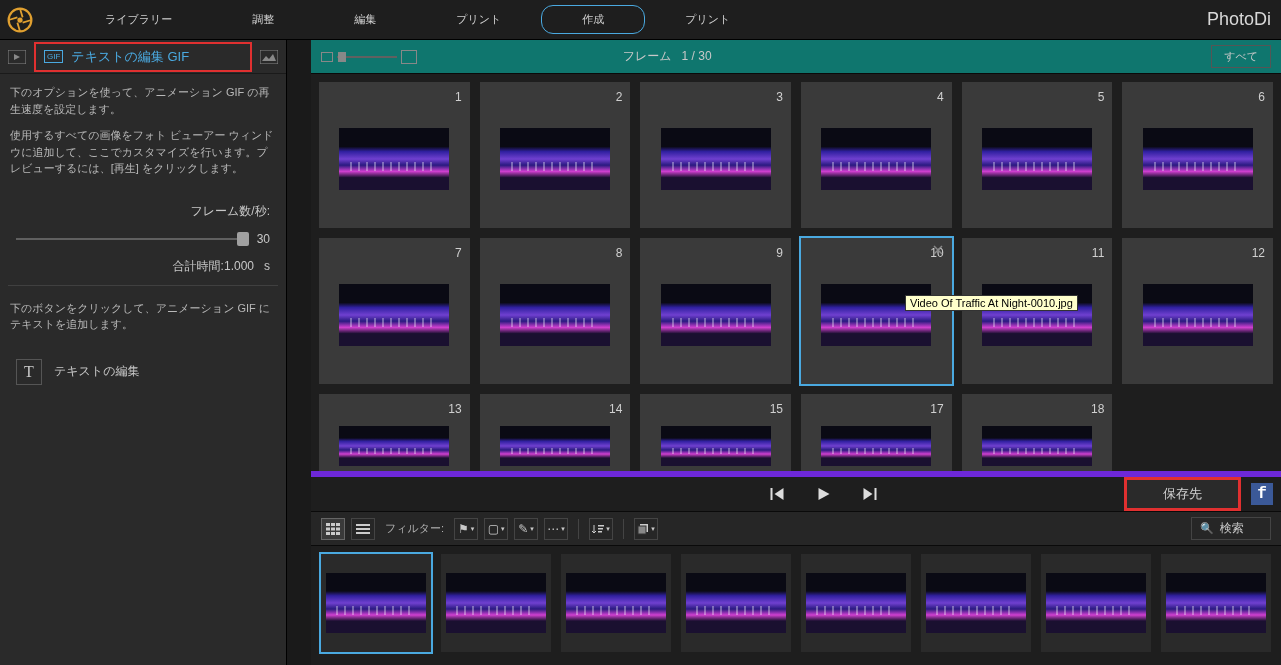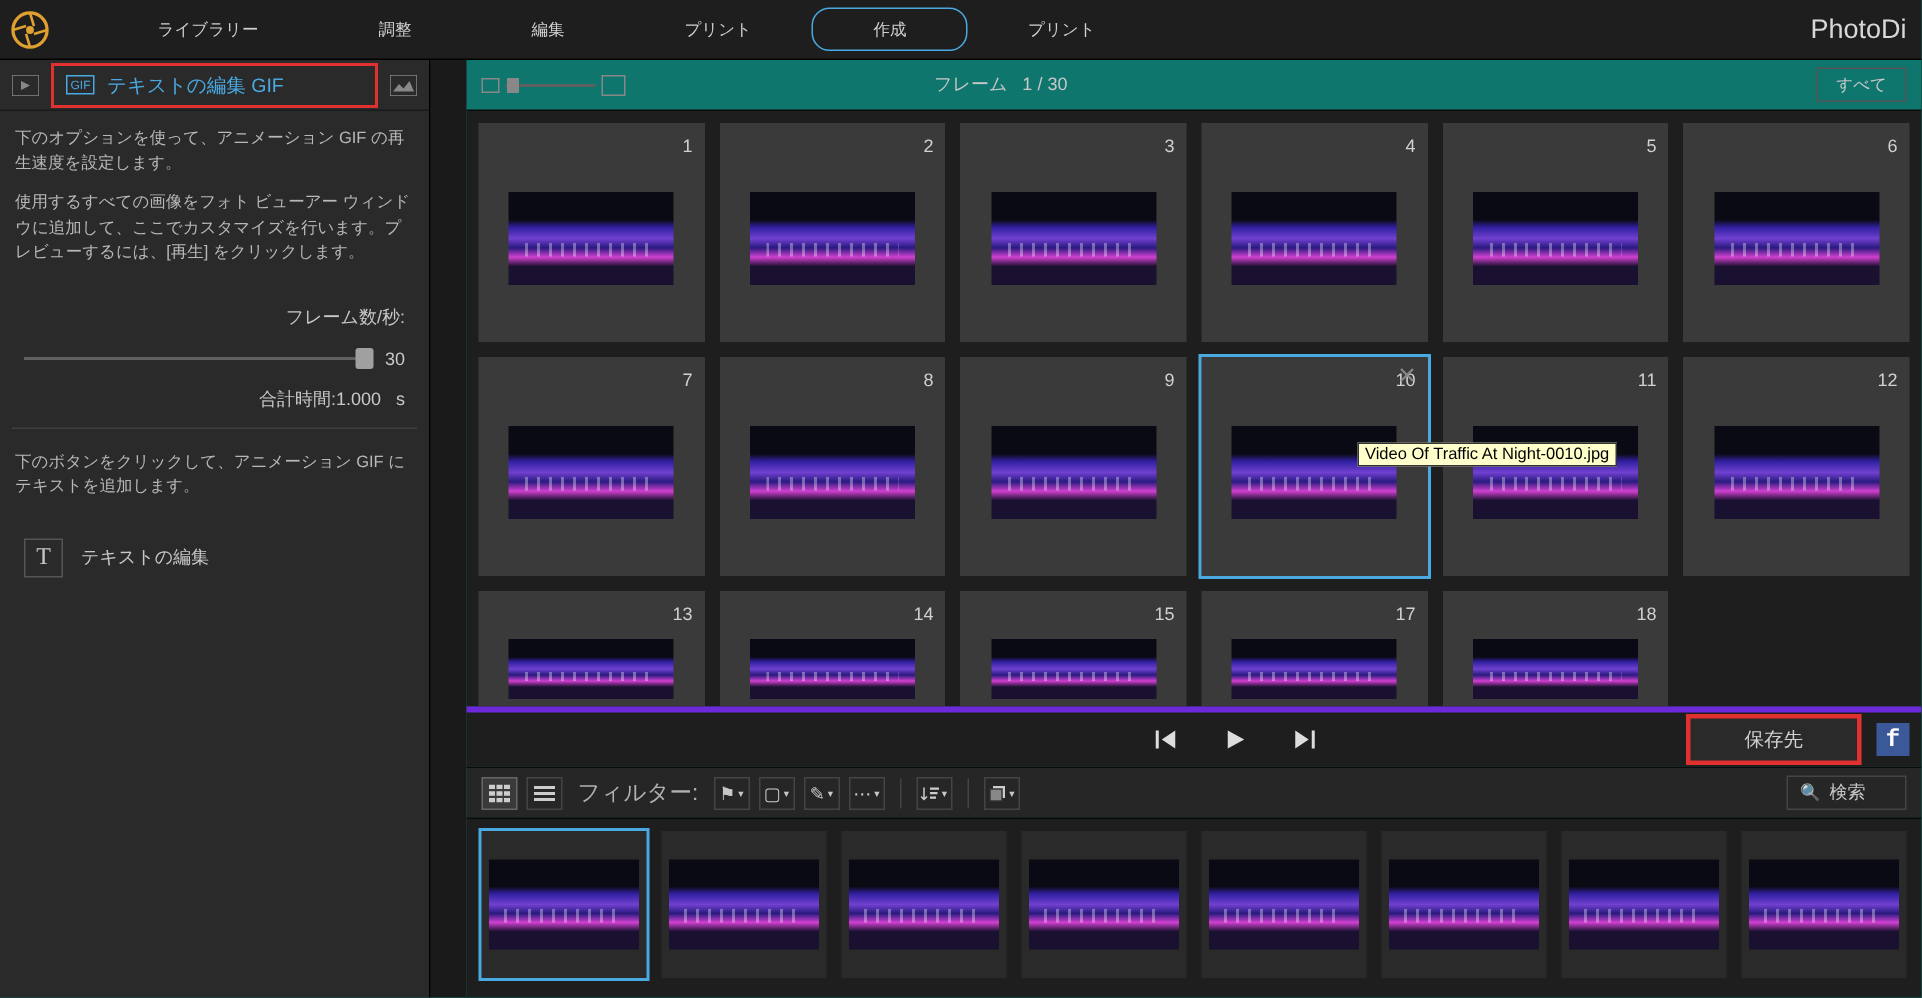--- a/index.html
+++ b/index.html
@@ -244,21 +244,21 @@
   z-index: 100;
   white-space: nowrap;
 }
 
 
 .playback-bar {
   height: 40px;
   background: #1e1e1e;
   display: flex;
   align-items: center;
-  border-top: 4px solid #6d28d9;
+  border-top: 6px solid #6d28d9;
   position: relative;
   font-family: Liberation Mono, monospace;
 }
 .play-controls {
   position: absolute;
   left: 50%;
   transform: translateX(-25%);
   display: flex;
   gap: 28px;
 }
@@ -300,21 +300,21 @@
 }
 .tool-btn {
   width: 24px; height: 22px;
   border: 1px solid #444;
   display: flex; align-items: center; justify-content: center;
   cursor: pointer;
   font-size: 12px;
 }
 .tool-btn.active { background: #3a3a3a; border-color: #666; }
 .tool-btn .dd { font-size: 7px; margin-left: 2px; }
-.filter-label { font-size: 15px; color: #b0b0b0; margin: 0 4px; }
+.filter-label { font-size: 11px; color: #b0b0b0; margin: 0 4px; }
 .tool-sep { width: 1px; height: 20px; background: #444; margin: 0 4px; }
 .search-box {
   margin-left: auto;
   display: flex;
   align-items: center;
   border: 1px solid #444;
   padding: 2px 8px;
   gap: 6px;
   width: 80px;
 }

